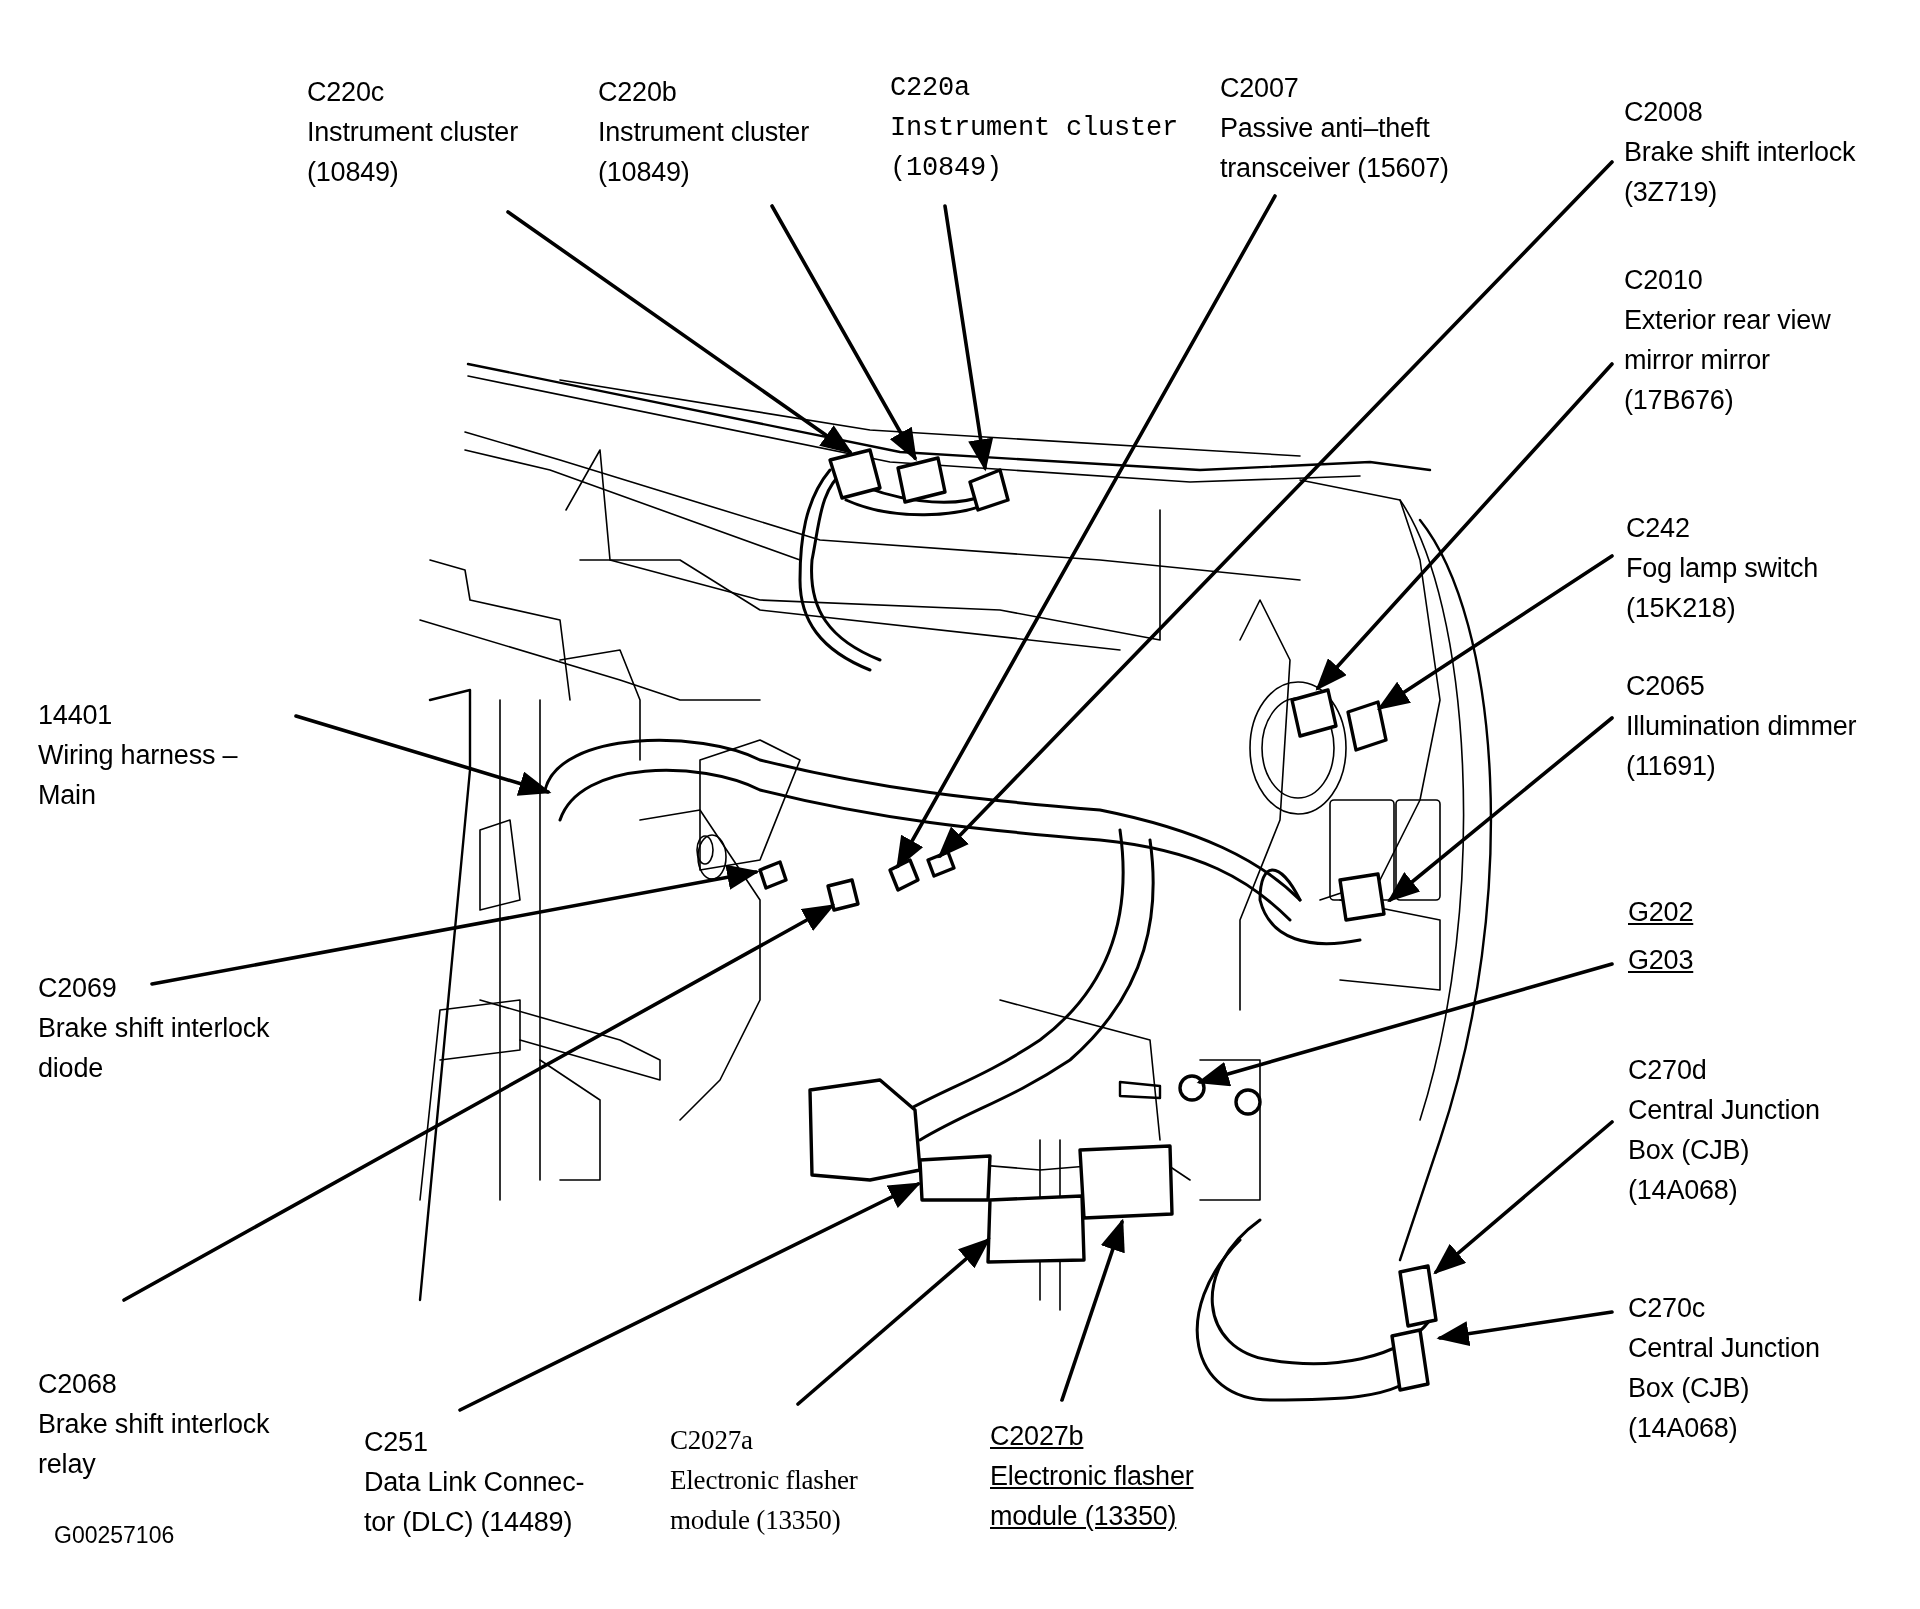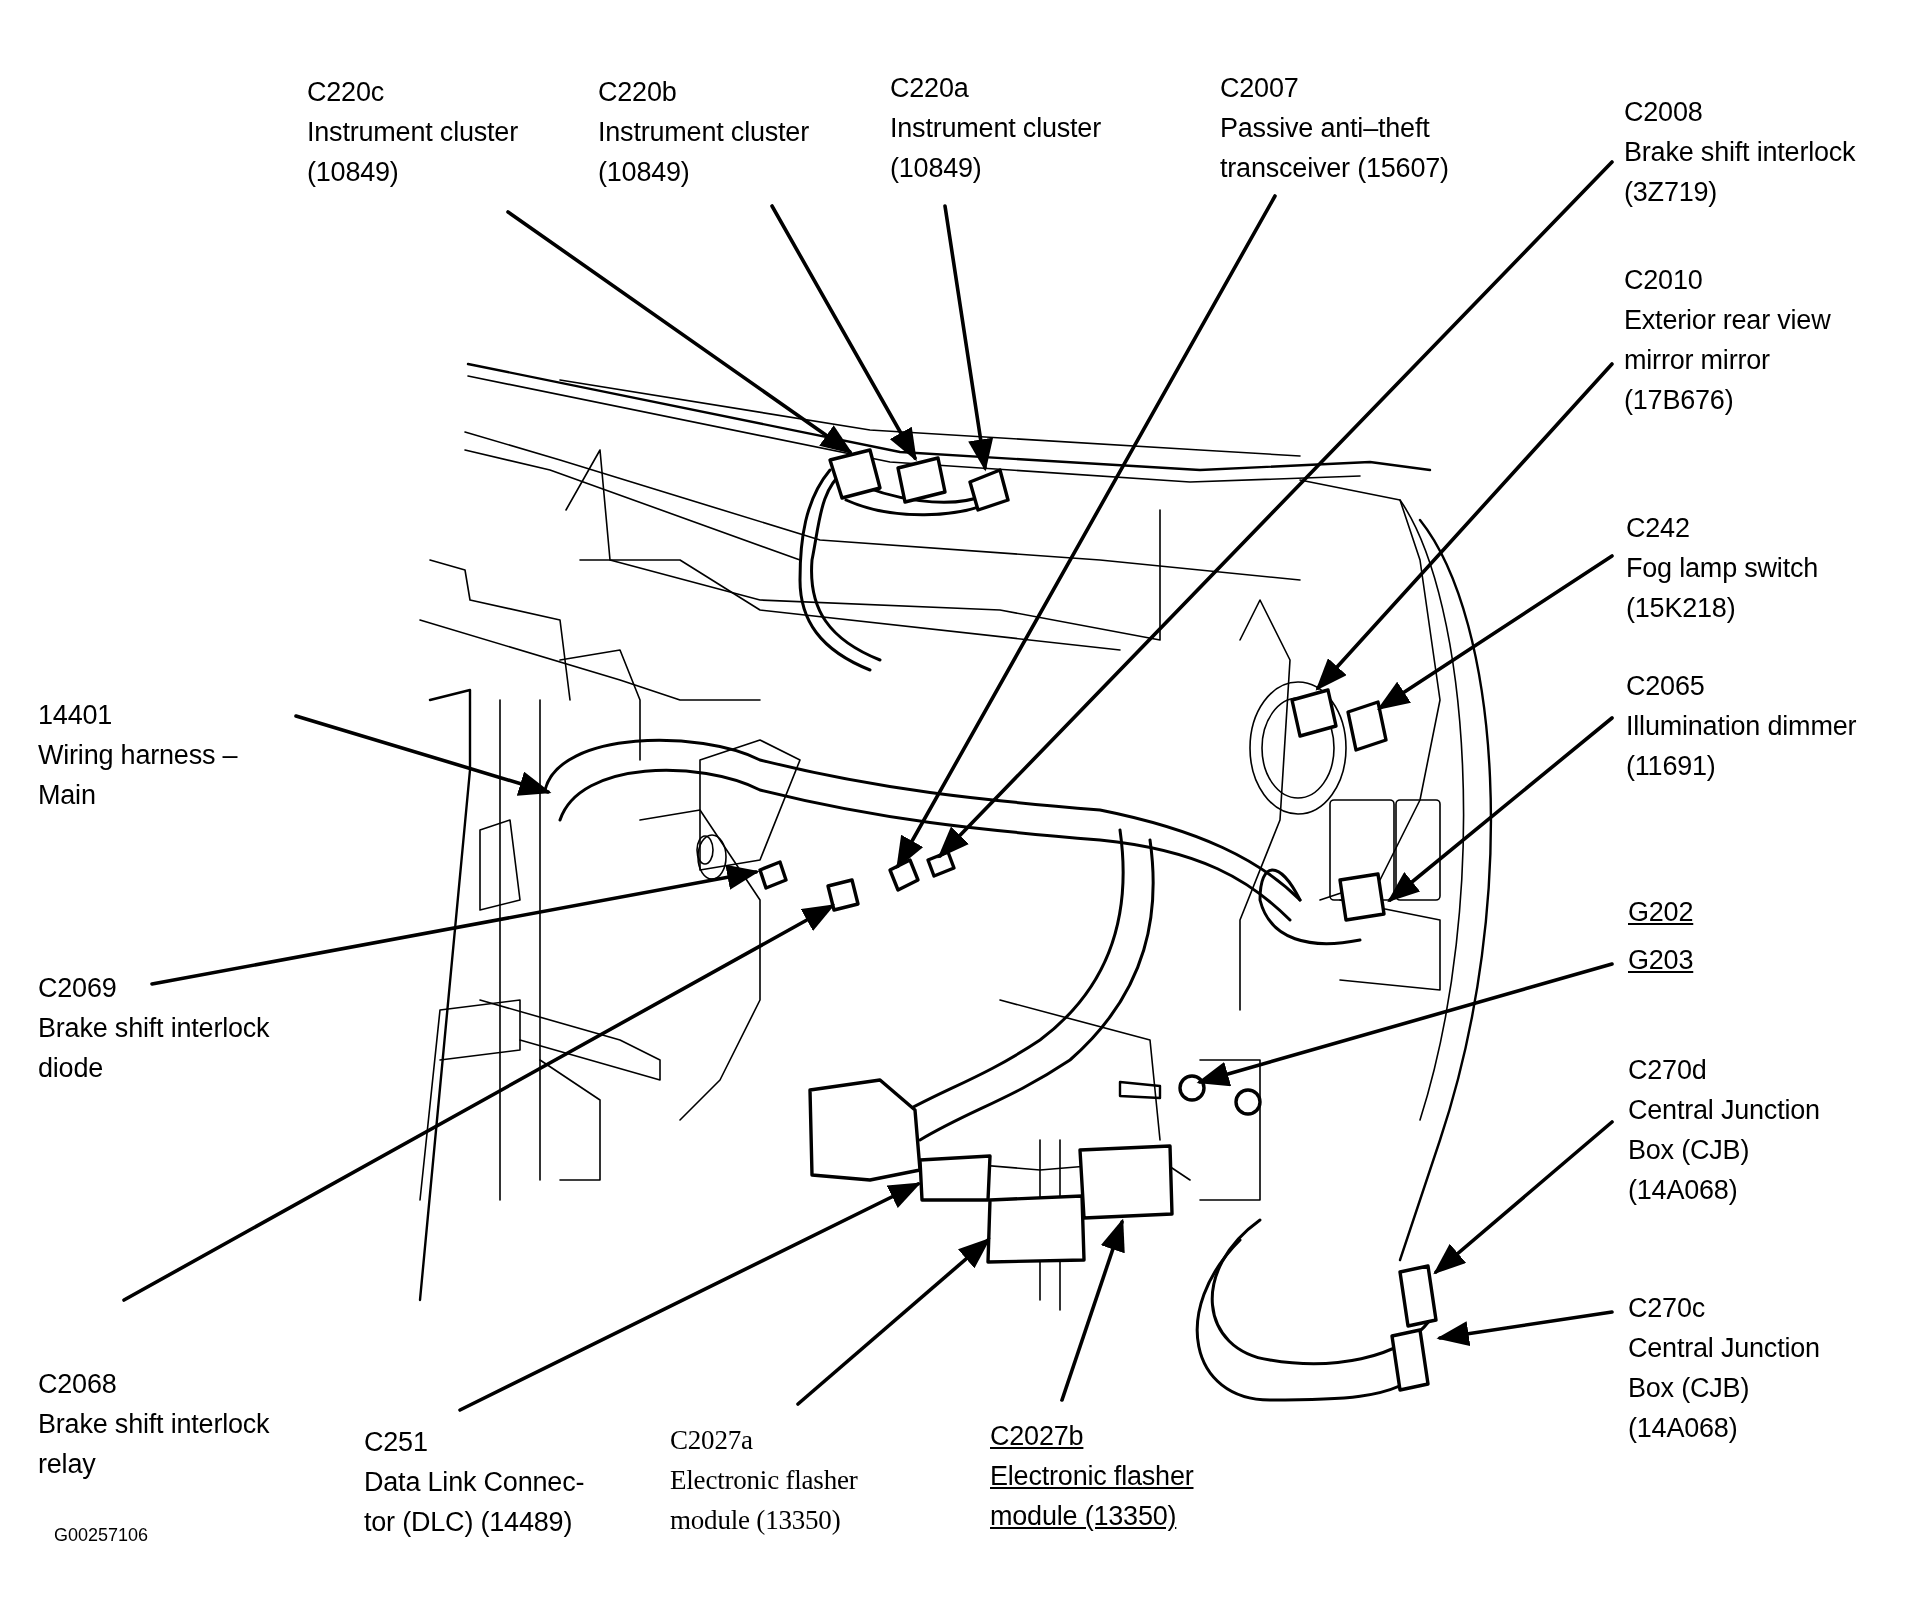--- a/index.html
+++ b/index.html
@@ -1,21 +1,21 @@
 <!DOCTYPE html>
 <html><head>
   <meta charset="utf-8">
   <style>
     html, body { margin: 0; padding: 0; background: #ffffff; }
     body { width: 1920px; height: 1609px; position: relative; overflow: hidden;
            font-family: "Liberation Sans", "DejaVu Sans", sans-serif; color: #000; }
     #art { position: absolute; left: 0; top: 0; width: 1920px; height: 1609px; }
     .label { position: absolute; font-size: 27px; line-height: 40px; letter-spacing: -0.2px; white-space: nowrap; }
     .label .line { display: block; }
-    .figure-id { position: absolute; left: 54px; top: 1520px; font-size: 18px; line-height: 30px; }
+    .figure-id { position: absolute; left: 54px; top: 1520px; font-size: 23px; line-height: 30px; }
     .art-thin { stroke: #000; stroke-width: 1.6; fill: none; stroke-linejoin: round; stroke-linecap: round; }
     .art-med  { stroke: #000; stroke-width: 2.4; fill: none; stroke-linejoin: round; stroke-linecap: round; }
     .art-bold { stroke: #000; stroke-width: 3.4; fill: #fff; stroke-linejoin: round; stroke-linecap: round; }
     .harness  { stroke: #000; stroke-width: 3; fill: none; stroke-linecap: round; }
     .leader   { stroke: #000; stroke-width: 3.6; fill: none; stroke-linecap: round; }
   </style>
 </head>
 <body>
 
 <svg id="art" viewBox="0 0 1920 1609" xmlns="http://www.w3.org/2000/svg">
@@ -145,21 +145,21 @@
 <div class="label" style="left:307px; top:72px;">
     <span class="line">C220c</span>
     <span class="line">Instrument cluster</span>
     <span class="line">(10849)</span>
   </div>
 <div class="label" style="left:598px; top:72px;">
     <span class="line">C220b</span>
     <span class="line">Instrument cluster</span>
     <span class="line">(10849)</span>
   </div>
-<div class="label" style="left:890px; top:68px;">
+<div class="label" style="left:890px; top:68px;font-family:Liberation Mono, monospace;">
     <span class="line">C220a</span>
     <span class="line">Instrument cluster</span>
     <span class="line">(10849)</span>
   </div>
 <div class="label" style="left:1220px; top:68px;">
     <span class="line">C2007</span>
     <span class="line">Passive anti–theft</span>
     <span class="line">transceiver (15607)</span>
   </div>
 <div class="label" style="left:1624px; top:92px;">

